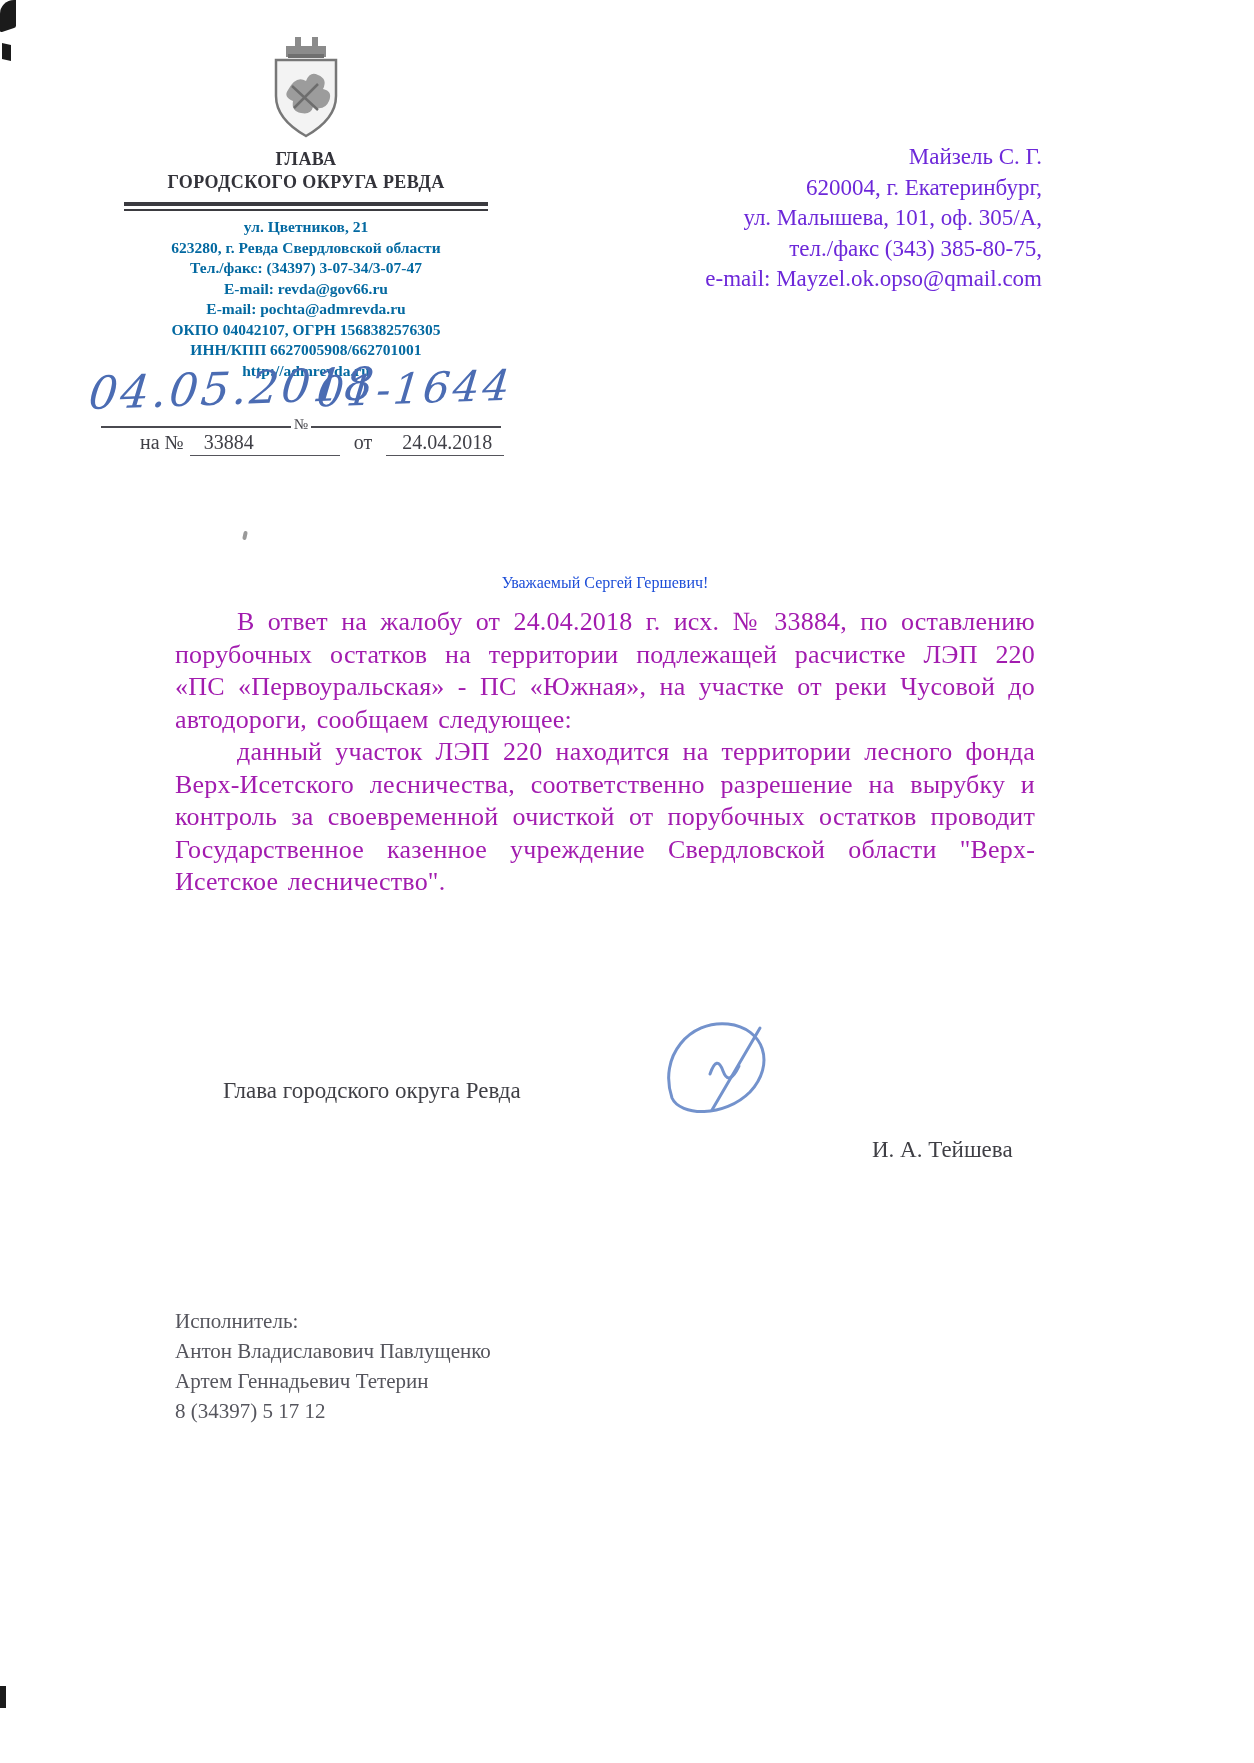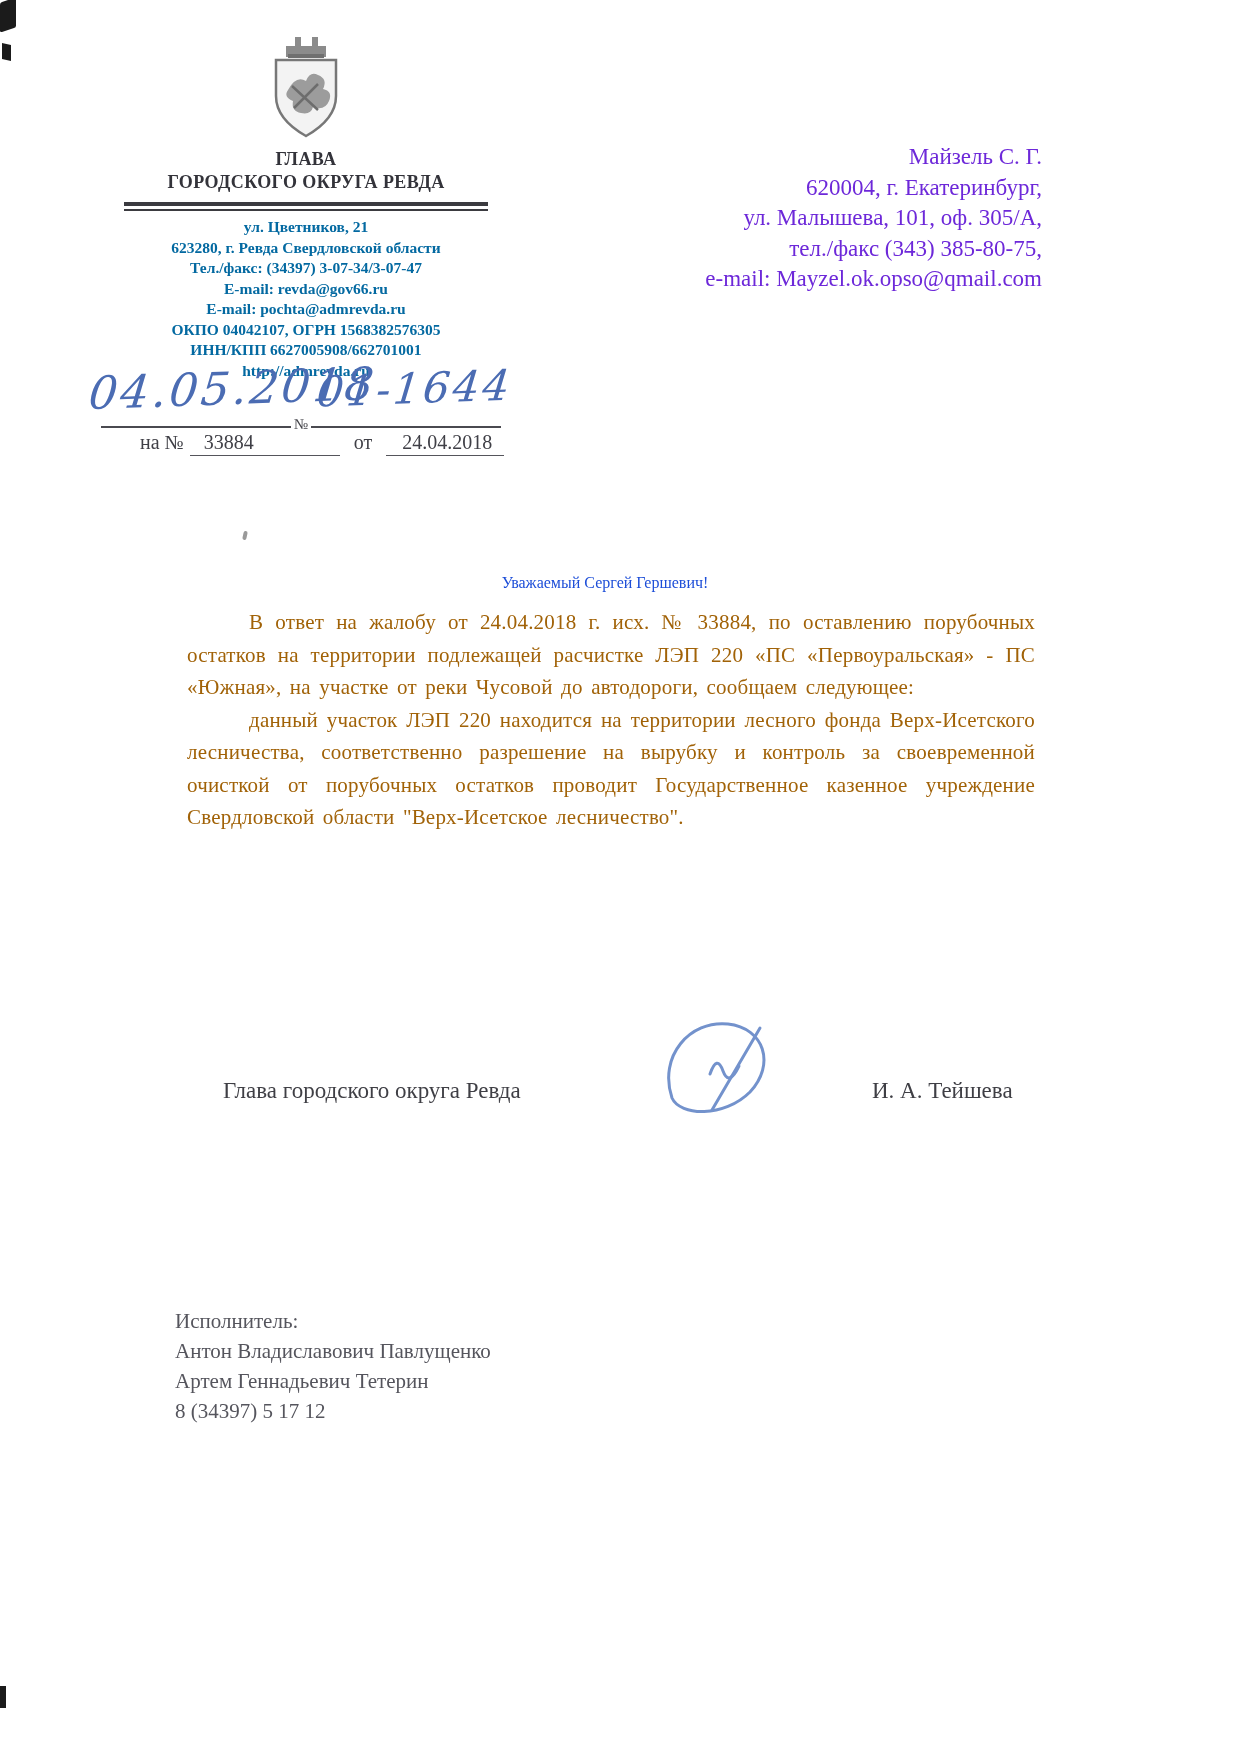--- a/index.html
+++ b/index.html
@@ -1,20 +1,20 @@
 <!DOCTYPE html>
 <html><head>
 <meta charset="utf-8">
 <style>
   * { margin:0; padding:0; box-sizing:border-box; }
   html,body { background:#ffffff; }
   body { font-family:"Liberation Serif", serif; }
   .page {
     position:relative; width:1254px; height:1763px;
-    background:#ffffff; overflow:hidden; color:#3d3d42;
+    background:#ffffff; overflow:hidden; color:#3d3d42;border-radius:14px;
   }
 
   
   .artifact { position:absolute; background:#1b1b1b; }
   .artifact.a1 { left:0; top:6; width:16px; height:30px; transform:skewY(-18deg); border-radius:2px; }
   .artifact.a2 { left:2px; top:44px; width:9px; height:16px; transform:skewY(12deg); }
   .artifact.a3 { left:0; top:1686px; width:6px; height:22px; }
   .artifact.speck { left:243px; top:531px; width:4px; height:9px; background:#9a9a9a; border-radius:2px; transform:rotate(12deg); }
 
   
@@ -42,25 +42,25 @@
   .reply-line .val.num { min-width:150px; text-align:left; }
   .reply-line .val.date { min-width:118px; text-align:center; margin-left:4px; }
   .reply-line .ot { margin:0 10px 0 14px; }
 
   
   .recipient { position:absolute; right:212px; top:142px; text-align:right; font-size:23px; line-height:30.5px; color:#6d28d9; }
 
   
   .body-col { position:absolute; left:175px; top:574px; width:860px; }
   .salutation { text-align:center; font-size:16px; color:#1d4ed8; margin-bottom:14px; }
-  .para { font-size:21px; line-height:32.5px; text-align:justify; text-indent:62px; color:#a16207; word-spacing:3px; letter-spacing:.2px;margin-left:12px; }
+  .para { font-size:26px; line-height:32.5px; text-align:justify; text-indent:62px; color:#a21caf; word-spacing:3px; letter-spacing:.2px; }
 
   
   .sig-label { position:absolute; left:175px; top:1078px; font-size:23px; color:#3f3f45;margin-left:48px; }
-  .sig-name  { position:absolute; left:872px; top:1078px; font-size:23px; color:#3f3f45; }
+  .sig-name  { position:absolute; left:872px; top:1137px; font-size:23px; color:#3f3f45; }
   .sig-mark  { position:absolute; left:648px; top:1012px; }
 
   
   .footer { position:absolute; left:175px; top:1306px; font-size:21px; line-height:30px; color:#55555d; }
 </style>
 </head>
 <body>
 
 <div class="page">
 

